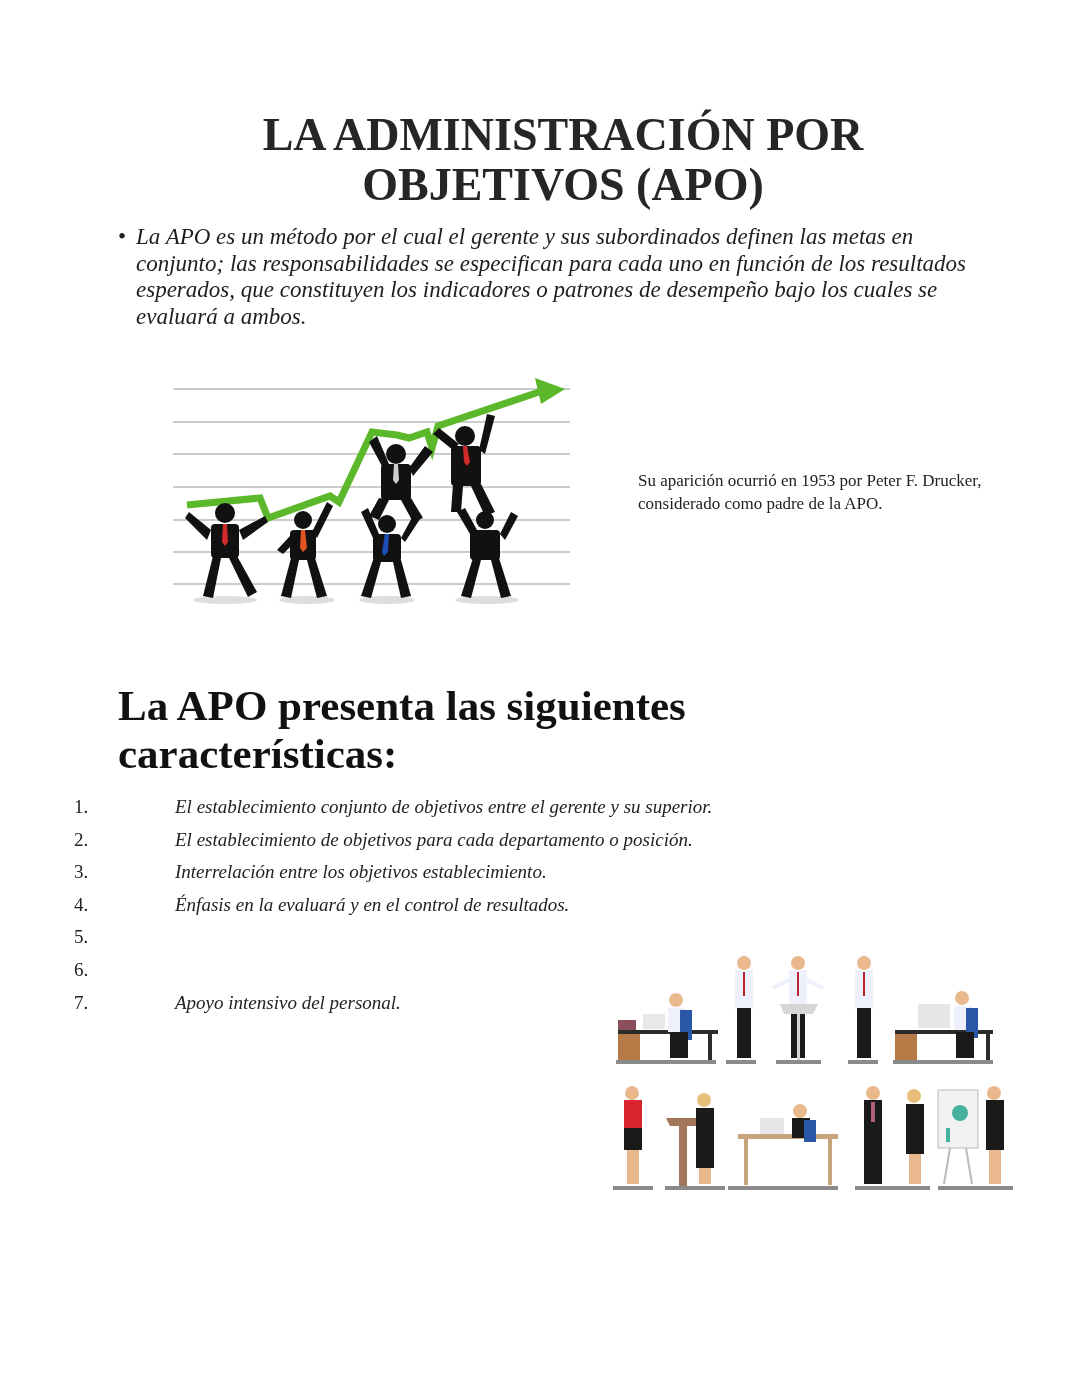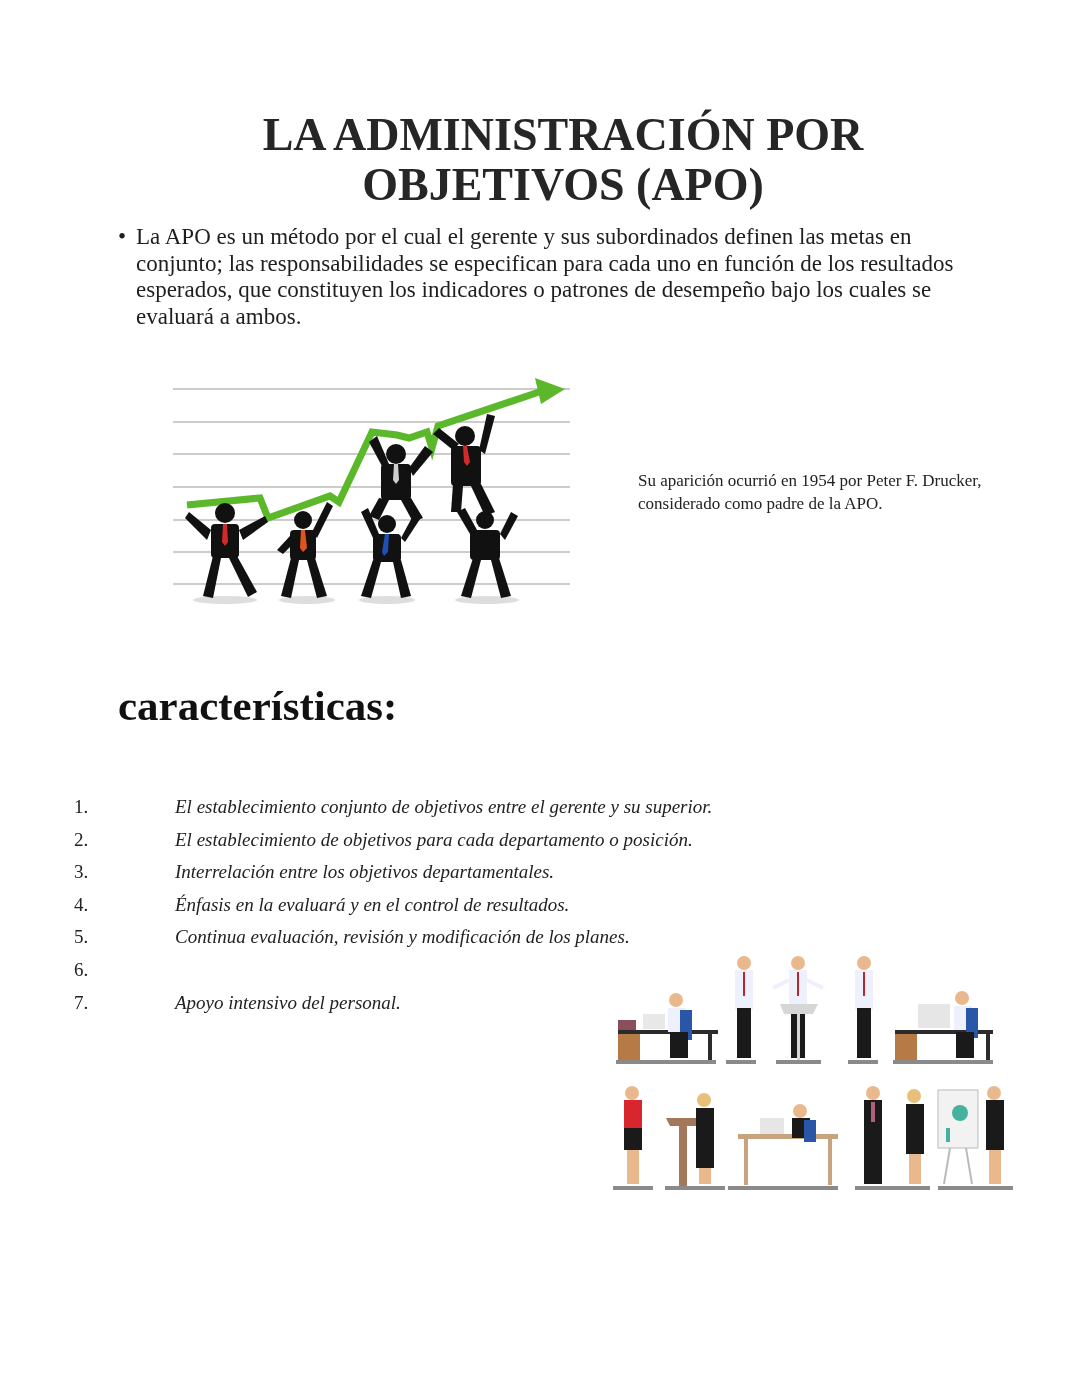--- a/index.html
+++ b/index.html
@@ -10,21 +10,21 @@
     .title {
       position: absolute; left: 0; top: 110px; width: 1126px;
       text-align: center; font-weight: bold; font-size: 46px; line-height: 50px;
       color: #262626; letter-spacing: 0px;
     }
     .intro {
       position: absolute; left: 118px; top: 224px; width: 860px;
       font-size: 23px; line-height: 26.5px; color: #1e1e1e;
     }
     .intro .bullet { position: absolute; left: 0; top: 0; }
-    .intro .txt { display: block; padding-left: 18px; }
+    .intro .txt { display: block; padding-left: 18px; font-style: italic; }
     .chart-img { position: absolute; left: 165px; top: 372px; width: 410px; height: 235px; }
     .caption {
       position: absolute; left: 638px; top: 469px; width: 400px;
       font-size: 17px; line-height: 23px; color: #222;
     }
     .subtitle {
       position: absolute; left: 118px; top: 682px; width: 700px;
       font-weight: bold; font-size: 43px; line-height: 48px; color: #111;
     }
     .list { position: absolute; left: 72px; top: 794px; width: 760px; margin: 0; padding: 0; list-style: none; }
@@ -110,46 +110,46 @@
   </g>
   <g>
     <polygon points="58,152 62,152 63,170 60,174 57,170" fill="#d12a2a"></polygon>
     <polygon points="136,158 140,158 142,176 138,180 135,176" fill="#e0541f"></polygon>
     <polygon points="220,162 224,162 223,180 219,184 217,180" fill="#1f4fb5"></polygon>
     <polygon points="229,92 233,92 234,108 231,112 228,108" fill="#cfcfcf"></polygon>
     <polygon points="298,74 302,74 305,90 302,94 299,90" fill="#d12a2a"></polygon>
   </g>
 </svg>
 
-<div class="caption">Su aparición ocurrió en 1954 por Peter F. Drucker, considerado como padre de la APO.</div>
+<div class="caption">Su aparición ocurrió en 1953 por Peter F. Drucker, considerado como padre de la APO.</div>
 
 <div class="subtitle">
+  <div>La APO presenta las siguientes</div>
   <div>características:</div>
 </div>
 
 <ol class="list">
   <li>
       <span class="num">1.</span>
       <span class="itxt">El establecimiento conjunto de objetivos entre el gerente y su superior.</span>
     </li>
   <li>
       <span class="num">2.</span>
       <span class="itxt">El establecimiento de objetivos para cada departamento o posición.</span>
     </li>
   <li>
       <span class="num">3.</span>
-      <span class="itxt">Interrelación entre los objetivos departamentales.</span>
+      <span class="itxt">Interrelación entre los objetivos establecimiento.</span>
     </li>
   <li>
       <span class="num">4.</span>
       <span class="itxt">Énfasis en la evaluará y en el control de resultados.</span>
     </li>
   <li>
       <span class="num">5.</span>
-      <span class="itxt">Continua evaluación, revisión y modificación de los planes.</span>
     </li>
   <li>
       <span class="num">6.</span>
     </li>
   <li>
       <span class="num">7.</span>
       <span class="itxt">Apoyo intensivo del personal.</span>
     </li>
 </ol>
 

